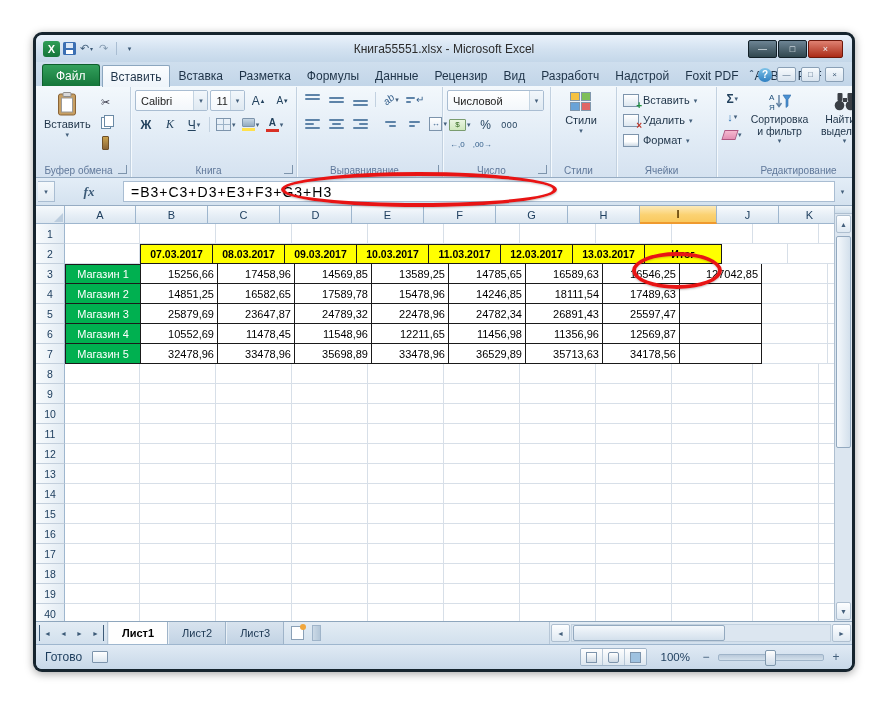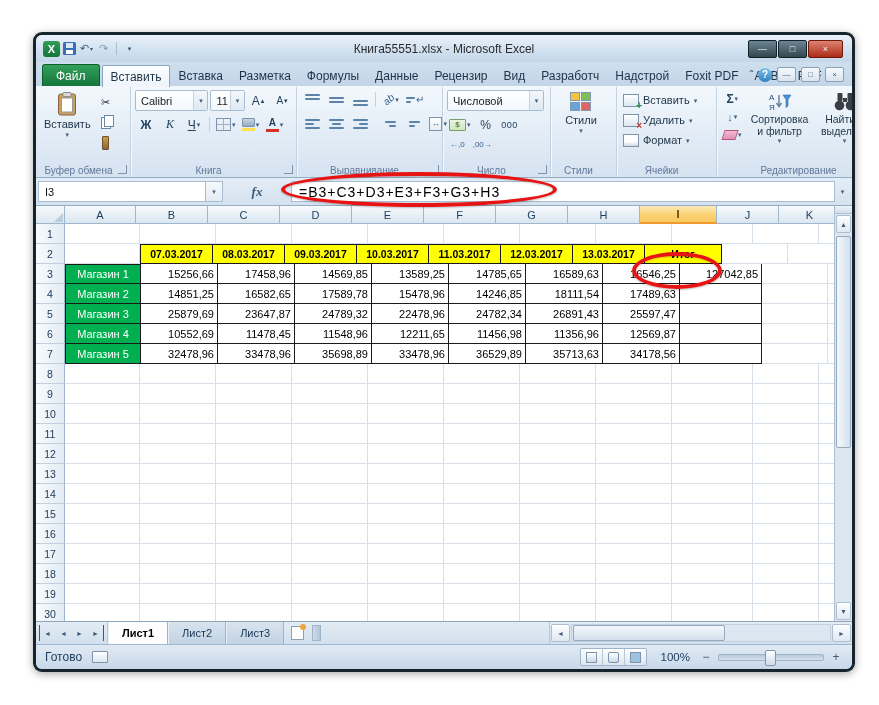--- a/index.html
+++ b/index.html
@@ -496,23 +496,20 @@
             <span class="blbl">Найти и выделить</span>
             <span class="caret">▾</span>
           </div>
         </div>
         <span class="glabel">Редактирование</span>
       </div>
 
     </div>
 
     <div class="fbar">
-      <div class="namebox">
-          <span>I3</span>
-        </div>
       <div class="nbdd">
           <span>▾</span>
         </div>
       <div class="fxzone">
         <span class="fx">fx</span>
       </div>
       <div class="fxfield">
           <span>=B3+C3+D3+E3+F3+G3+H3</span>
         </div>
       <div class="fbardd">
@@ -796,21 +793,21 @@
             <div class="cell" style="width: 71px;"></div>
             <div class="cell" style="width: 71px;"></div>
             <div class="cell" style="width: 71px;"></div>
             <div class="cell" style="width: 71px;"></div>
             <div class="cell" style="width: 71px;"></div>
             <div class="cell" style="width: 76px;"></div>
             <div class="cell" style="width: 61px;"></div>
             <div class="cell" style="width: 61px;"></div>
           </div>
           <div class="grow2">
-            <div class="rh">30</div>
+            <div class="rh">40</div>
             <div class="cell" style="width: 70px;"></div>
             <div class="cell" style="width: 71px;"></div>
             <div class="cell" style="width: 71px;"></div>
             <div class="cell" style="width: 71px;"></div>
             <div class="cell" style="width: 71px;"></div>
             <div class="cell" style="width: 71px;"></div>
             <div class="cell" style="width: 71px;"></div>
             <div class="cell" style="width: 71px;"></div>
             <div class="cell" style="width: 76px;"></div>
             <div class="cell" style="width: 61px;"></div>

